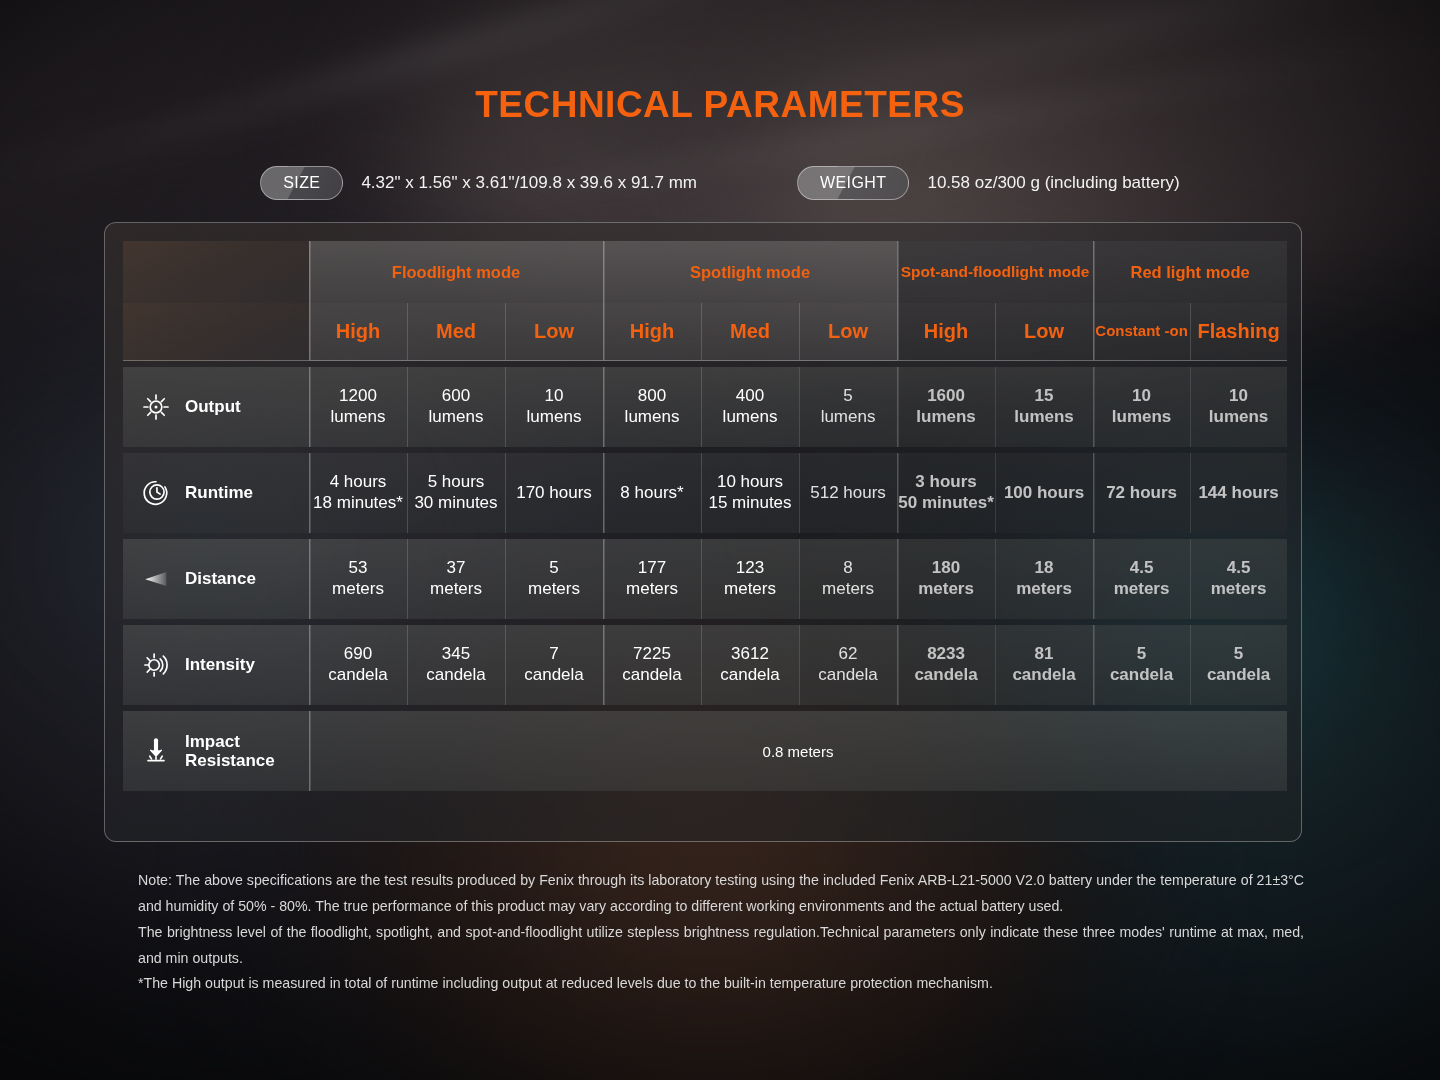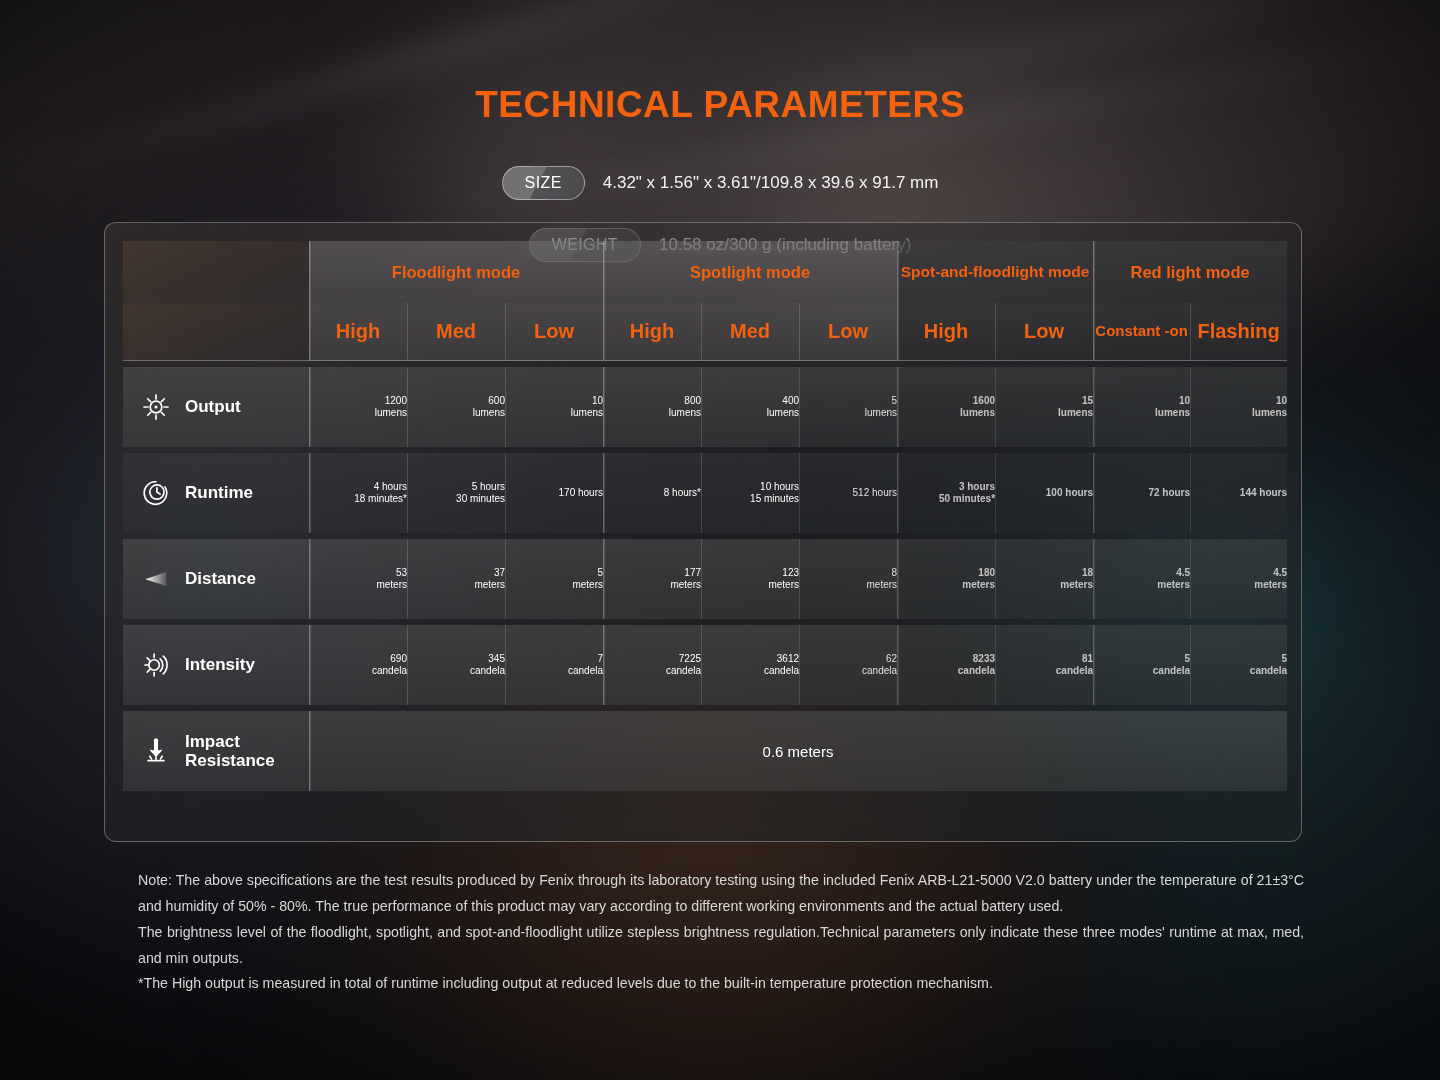--- a/index.html
+++ b/index.html
@@ -81,21 +81,20 @@
 
   
   #spec-row {
     position: absolute;
     top: 166px;
     left: 0; right: 0;
     display: flex;
     justify-content: center;
     align-items: center;
     gap: 14px;
-    flex-direction: column;
   }
   .spec-group { display: flex; align-items: center; }
   .pill {
     display: inline-flex; align-items: center; justify-content: center;
     height: 34px;
     padding: 0 22px;
     border-radius: 17px;
     border: 1px solid rgba(255,255,255,0.42);
     color: #ffffff;
     font-size: 16px;
@@ -129,23 +128,23 @@
     border: 1px solid rgba(255,255,255,0.30);
     background: linear-gradient(160deg, rgba(60,52,48,.55) 0%, rgba(40,40,44,.55) 45%, rgba(32,36,38,.55) 100%);
     padding: 18px 18px 18px 18px;
     overflow: hidden;
   }
   table { border-collapse: separate; border-spacing: 0; width: 100%; table-layout: fixed; }
   td, th { padding: 0; vertical-align: middle; }
 
   .cell {
     position: relative;
-    text-align: right;
+    text-align: center;
     color: #ffffff;
-    font-size: 10px;
+    font-size: 17px;
     line-height: 1.22;
   }
 
   
   .hgroup {
     color: #f4610f;
     font-weight: bold;
     font-size: 16.5px;
     height: 62px;
     text-align: center;
@@ -535,21 +534,21 @@
                   <path d="M7.5 26.2h17"></path>
                   <path d="M11.2 24.4 9.4 21.6M16 24.6v-2.1M20.8 24.4l1.8-2.8"></path>
                 </svg>
               </span>
               <span class="label-txt">
                   <span class="unit">Impact</span>
                   <span class="unit">Resistance</span>
                 </span>
             </span>
           </td>
-          <td class="span-cell vsep-strong" colspan="10">0.6 meters</td>
+          <td class="span-cell vsep-strong" colspan="10">0.8 meters</td>
         </tr>
 
         <tr class="rowgap">
             <td colspan="11"></td>
           </tr>
 
       </tbody>
     </table>
   </div>
 

